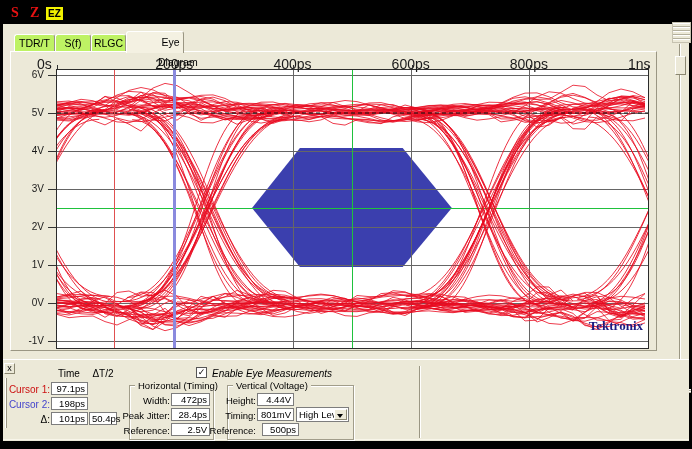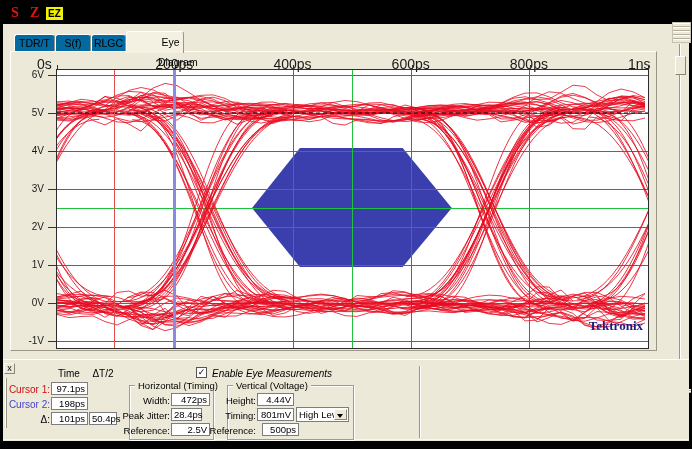--- a/index.html
+++ b/index.html
@@ -2,21 +2,21 @@
 <html><head>
 <meta charset="utf-8">
 <style>
   html,body{margin:0;padding:0;background:#444;}
   .screen{position:relative;width:692px;height:449px;background:#000;overflow:hidden;
           font-family:"Liberation Sans",sans-serif;color:#000;}
   .titlebar{position:absolute;left:3px;top:2px;width:686px;height:22px;background:#000;}
   .ticon{position:absolute;top:3px;font-weight:bold;font-size:14px;font-family:"Liberation Serif",serif;color:#e81212;cursor:default;}
   .ticon.ez{top:5px;font-size:10px;font-family:"Liberation Sans",sans-serif;background:#f2f200;color:#000;padding:1px 2px;}
   .window{position:absolute;left:3px;top:24px;width:686px;height:417px;background:#ece9d8;}
-  .tab{position:absolute;top:34px;height:18px;background:#0369a1;border:1px solid #9a9683;border-bottom:none;
+  .tab{position:absolute;top:34px;height:18px;background:#bef264;border:1px solid #9a9683;border-bottom:none;
        border-top-color:#fff;border-left-color:#fff;border-radius:3px 3px 0 0;
        font-size:10.5px;line-height:17px;text-align:center;box-sizing:border-box;cursor:default;}
   .tab.active{top:31px;height:22px;background:#f4f1e2;z-index:3;line-height:20px;padding-left:31px;}
   .tabpage{position:absolute;left:10px;top:51px;width:647px;height:300px;background:#ece9d8;
            border:1px solid;border-color:#fff #9a9683 #9a9683 #fff;box-sizing:border-box;z-index:1;}
   .plotframe{position:absolute;left:56px;top:69px;width:591px;height:278px;background:#fff;border:1px solid #2b2b2b;z-index:2;}
   .xlab{position:absolute;top:56px;width:40px;text-align:left;font-size:14px;color:#1a1a1a;z-index:2;}
   .xtick{position:absolute;top:65px;width:1px;height:4px;background:#333;z-index:2;}
   .ylab{position:absolute;left:16px;width:28px;text-align:right;font-size:10px;color:#1a1a1a;z-index:2;}
   .ytick{position:absolute;left:48px;width:8px;height:1px;background:#333;z-index:2;}
@@ -129,21 +129,21 @@
   <div class="fld" style="left:89px;top:412px;width:28px">50.4ps</div>
 
   <div class="cb" style="left:196px;top:367px"></div>
   <div class="cblbl" style="left:212px;top:368px">Enable Eye Measurements</div>
 
   <div class="gbox" style="left:129px;top:385px;width:83px;height:53px"></div>
   <div class="gtitle" style="left:135px;top:380px">Horizontal (Timing)</div>
   <div class="slbl" style="right:522px;top:395px">Width:</div>
   <div class="fld" style="left:171px;top:393px;width:39px">472ps</div>
   <div class="slbl" style="right:522px;top:410px">Peak Jitter:</div>
-  <div class="fld" style="left:171px;top:408px;width:31px">28.4ps</div>
+  <div class="fld" style="left:171px;top:408px;width:39px">28.4ps</div>
   <div class="slbl" style="right:522px;top:425px">Reference:</div>
   <div class="fld" style="left:171px;top:423px;width:39px">2.5V</div>
 
   <div class="gbox" style="left:227px;top:385px;width:125px;height:53px"></div>
   <div class="gtitle" style="left:233px;top:380px">Vertical (Voltage)</div>
   <div class="slbl" style="right:436px;top:395px">Height:</div>
   <div class="fld" style="left:257px;top:393px;width:37px">4.44V</div>
   <div class="slbl" style="right:436px;top:410px">Timing:</div>
   <div class="fld" style="left:257px;top:408px;width:37px">801mV</div>
   <div class="combo" style="left:296px;top:407px;width:53px;height:15px">

